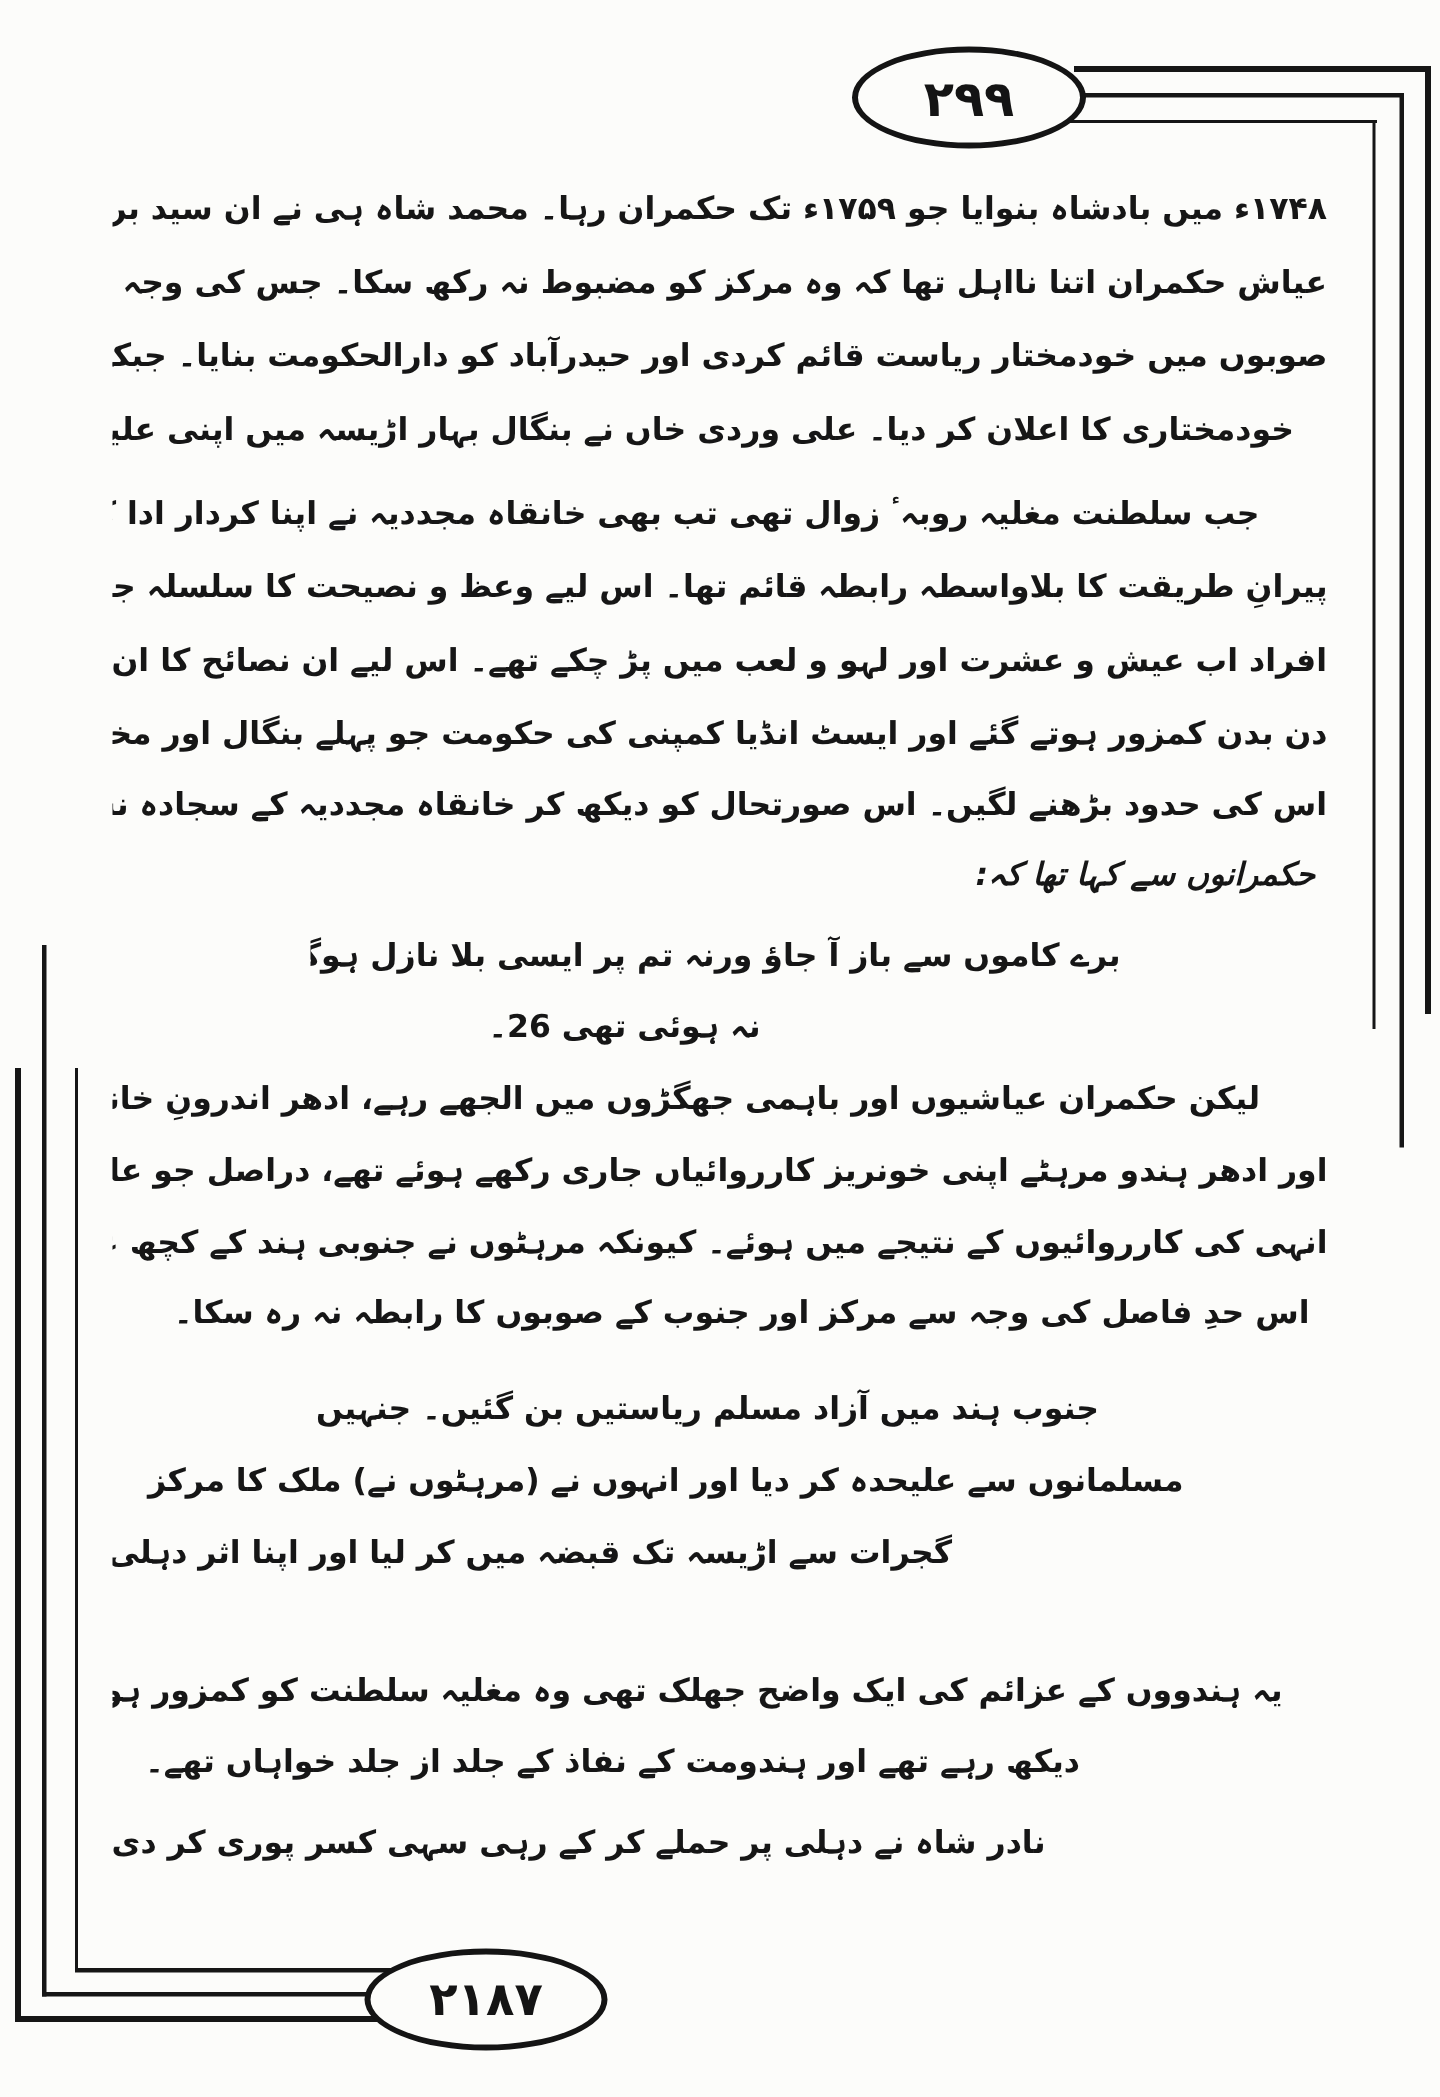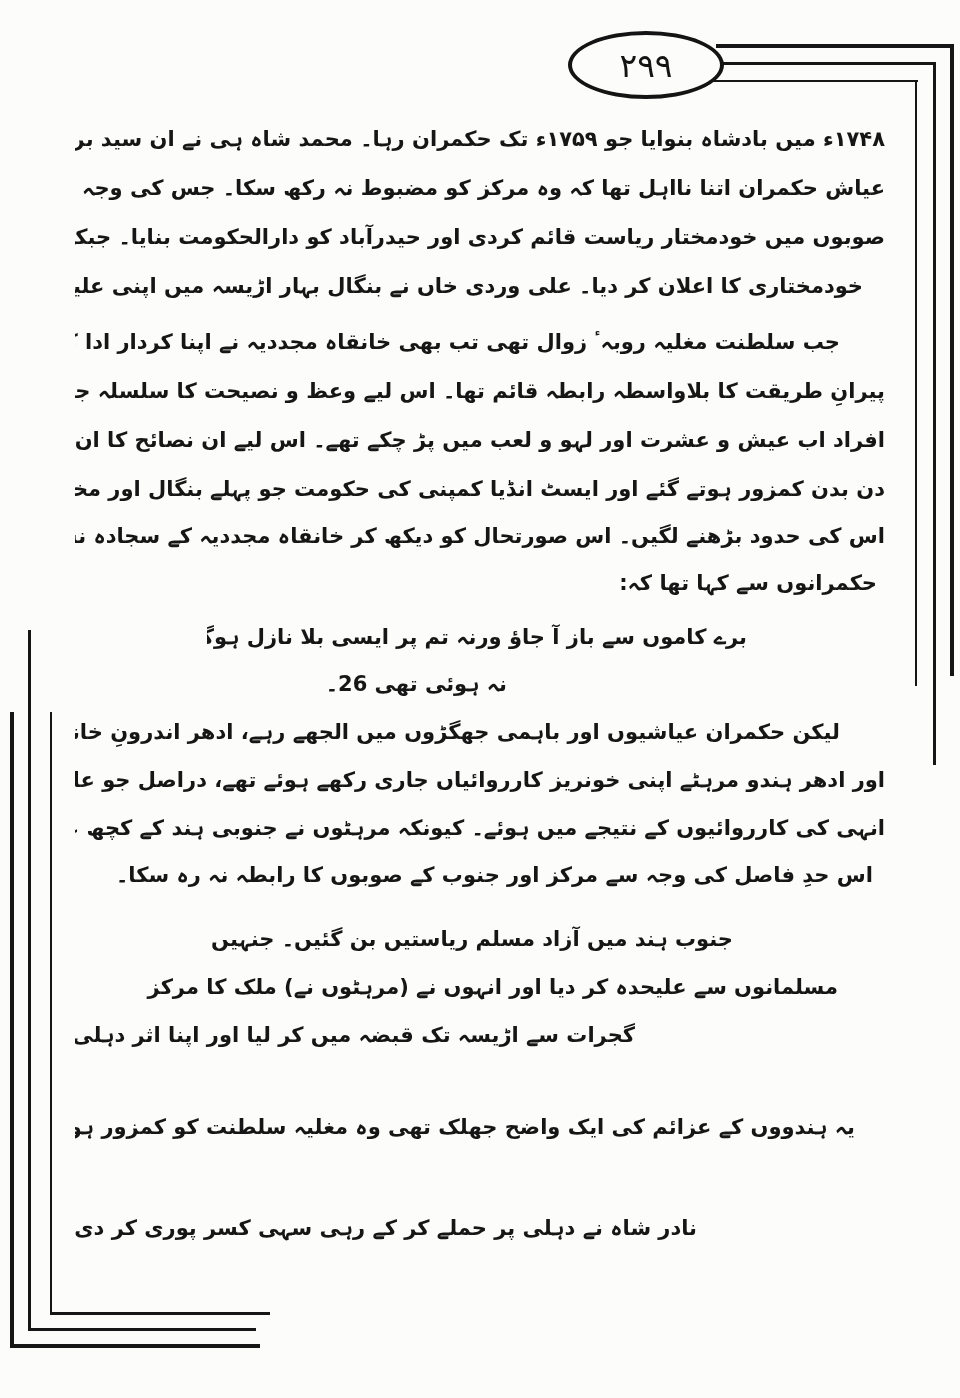--- a/index.html
+++ b/index.html
@@ -30,21 +30,21 @@
   .bl-h-mid  {top:1328px;left:28px;width:228px;height:3px;}
   .bl-v-in   {top:712px;left:50px;width:2px;height:602px;}
   .bl-h-in   {top:1312px;left:50px;width:220px;height:3px;}
   
   .oval{
     position:absolute;
     border:4px solid #141414;
     border-radius:50%;
     background:#fcfcfa;
     display:flex;align-items:center;justify-content:center;
-    font-weight:normal;color:#141414;
+    font-weight:bold;color:#141414;
   }
   .oval-top{left:568px;top:31px;width:148px;height:60px;font-size:33px;}
   .oval-bottom{left:243px;top:1299px;width:154px;height:60px;font-size:31px;}
   .oval span{direction:rtl;letter-spacing:2px;}
   
   .line{
     position:absolute;left:75px;right:75px;
     height:48px;line-height:46px;
     direction:rtl;
     font-weight:bold;
@@ -58,29 +58,29 @@
   
   .l1 {top:116px;}
   .l2 {top:165px;}
   .l3 {top:214px;}
   .l4 {top:263px;margin-right:22px;}
   .l5 {top:319px;margin-right:45px;}
   .l6 {top:368px;}
   .l7 {top:417px;}
   .l8 {top:466px;}
   .l9 {top:513px;}
-  .l10{top:560px;margin-right:8px;}
+  .l10{top:560px;margin-right:8px;font-style:italic;}
   .l11{top:614px;margin-right:138px;margin-left:132px;}
   .l12{top:661px;margin-right:378px;}
   .l13{top:709px;margin-right:45px;}
   .l14{top:757px;}
   .l15{top:805px;}
   .l16{top:852px;margin-right:12px;}
   .l17{top:916px;margin-right:152px;margin-left:132px;}
-  .l18{top:964px;margin-right:47px;}
+  .l18{top:964px;margin-right:96px;}
   .l19{top:1012px;margin-right:250px;}
   .l20{top:1058px;margin-right:370px;}
   .l21{top:1104px;margin-right:30px;}
   .l22{top:1151px;margin-right:165px;}
   .l23{top:1205px;margin-right:188px;}
 </style>
 </head>
 <body>
 
 <div class="page">
@@ -95,20 +95,23 @@
   <div class="ln bl-v-outer"></div>
   <div class="ln bl-h-outer"></div>
   <div class="ln bl-v-mid"></div>
   <div class="ln bl-h-mid"></div>
   <div class="ln bl-v-in"></div>
   <div class="ln bl-h-in"></div>
 
   <div class="oval oval-top">
     <span>۲۹۹</span>
   </div>
+  <div class="oval oval-bottom">
+    <span>۲۱۸۷</span>
+  </div>
 
   <div class="line just l1">۱۷۴۸ء میں بادشاہ بنوایا جو ۱۷۵۹ء تک حکمران رہا۔ محمد شاہ ہی نے ان سید برادران کا خاتمہ کرایا۔ مگر یہ</div>
   <div class="line just l2">عیاش حکمران اتنا نااہل تھا کہ وہ مرکز کو مضبوط نہ رکھ سکا۔ جس کی وجہ سے سردار چین قلیچ خان نے دکن کے</div>
   <div class="line just l3">صوبوں میں خودمختار ریاست قائم کردی اور حیدرآباد کو دارالحکومت بنایا۔ جبکہ سعادت خاں نے اودھ میں</div>
   <div class="line just l4">خودمختاری کا اعلان کر دیا۔ علی وردی خاں نے بنگال بہار اڑیسہ میں اپنی علیحدہ حکومت قائم کر لی ۲۹۔</div>
   <div class="line just l5">جب سلطنت مغلیہ روبہٴ زوال تھی تب بھی خانقاہ مجددیہ نے اپنا کردار ادا کیا۔ چونکہ حکمرانوں سے</div>
   <div class="line just l6">پیرانِ طریقت کا بلاواسطہ رابطہ قائم تھا۔ اس لیے وعظ و نصیحت کا سلسلہ جاری رہا ۳۰۔ لیکن مغلیہ خاندان کے</div>
   <div class="line just l7">افراد اب عیش و عشرت اور لہو و لعب میں پڑ چکے تھے۔ اس لیے ان نصائح کا ان پر کوئی اثر نہیں ہوتا تھا اور وہ</div>
   <div class="line just l8">دن بدن کمزور ہوتے گئے اور ایسٹ انڈیا کمپنی کی حکومت جو پہلے بنگال اور مخصوص علاقہ جات تک محدود تھی</div>
   <div class="line just l9">اس کی حدود بڑھنے لگیں۔ اس صورتحال کو دیکھ کر خانقاہ مجددیہ کے سجادہ نشین حضرت خواجہ محمد زبیر نے عیاش</div>
@@ -116,15 +119,16 @@
   <div class="line just l11">برے کاموں سے باز آ جاؤ ورنہ تم پر ایسی بلا نازل ہوگی جو پہلے تم پر نازل</div>
   <div class="line r    l12">نہ ہوئی تھی 26۔</div>
   <div class="line just l13">لیکن حکمران عیاشیوں اور باہمی جھگڑوں میں الجھے رہے، ادھر اندرونِ خانہ اقتدار کی کشمکش جاری تھی</div>
   <div class="line just l14">اور ادھر ہندو مرہٹے اپنی خونریز کارروائیاں جاری رکھے ہوئے تھے، دراصل جو علاقے خودمختار ہوئے وہ بھی</div>
   <div class="line just l15">انہی کی کارروائیوں کے نتیجے میں ہوئے۔ کیونکہ مرہٹوں نے جنوبی ہند کے کچھ علاقہ جات پر قبضہ کر لیا تھا،</div>
   <div class="line r    l16">اس حدِ فاصل کی وجہ سے مرکز اور جنوب کے صوبوں کا رابطہ نہ رہ سکا۔</div>
   <div class="line just l17">جنوب ہند میں آزاد مسلم ریاستیں بن گئیں۔ جنہیں مرہٹوں نے شمال کے</div>
   <div class="line r    l18">مسلمانوں سے علیحدہ کر دیا اور انہوں نے (مرہٹوں نے) ملک کا مرکز</div>
   <div class="line r    l19">گجرات سے اڑیسہ تک قبضہ میں کر لیا اور اپنا اثر دہلی اور آگرہ کے</div>
   <div class="line just l21">یہ ہندووں کے عزائم کی ایک واضح جھلک تھی وہ مغلیہ سلطنت کو کمزور ہوتا دیکھ کر اس پر قبضہ کے خواب</div>
+  <div class="line r    l22">دیکھ رہے تھے اور ہندومت کے نفاذ کے جلد از جلد خواہاں تھے۔</div>
   <div class="line r    l23">نادر شاہ نے دہلی پر حملے کر کے رہی سہی کسر پوری کر دی پھر حکمران</div>
 
 </div>
 
 </body></html>

